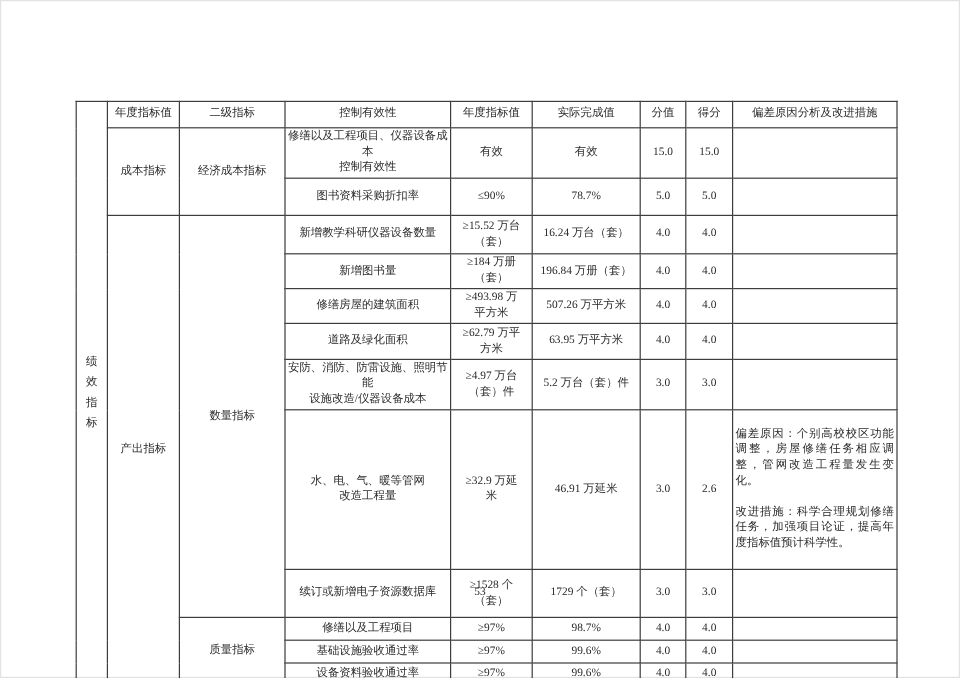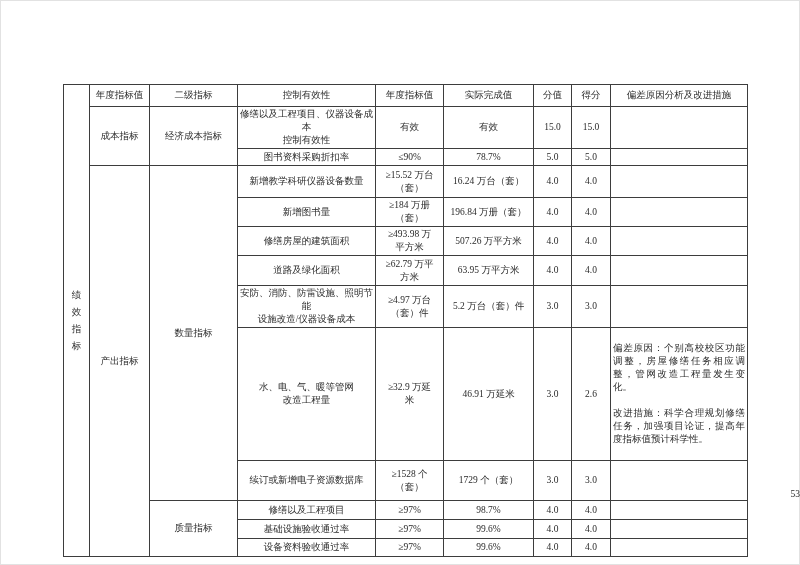--- a/index.html
+++ b/index.html
@@ -58,21 +58,21 @@
     margin-left: 17px;
   }
   td.dev .para {
     text-align: justify;
   }
   .page-number {
     position: absolute;
     top: 489px;
     left: 0;
     width: 100%;
-    text-align: right;
+    text-align: center;
     font-size: 9.5px;
     color: #2a2a2a;
   }
 </style>
 </head>
 <body>
 
 <div class="page-frame"></div>
 
 <table class="perf">
@@ -106,21 +106,21 @@
     <td rowspan="2">经济成本指标</td>
     <td>修缮以及工程项目、仪器设备成本
 控制有效性</td>
     <td>有效</td>
     <td>有效</td>
     <td>15.0</td>
     <td>15.0</td>
     <td class="dev"></td>
   </tr>
 
-  <tr style="height:17px">
+  <tr style="height:31px">
     <td>图书资料采购折扣率</td>
     <td>≤90%</td>
     <td>78.7%</td>
     <td>5.0</td>
     <td>5.0</td>
     <td class="dev"></td>
   </tr>
 
   <tr style="height:32px">
     <td rowspan="10">产出指标</td>

